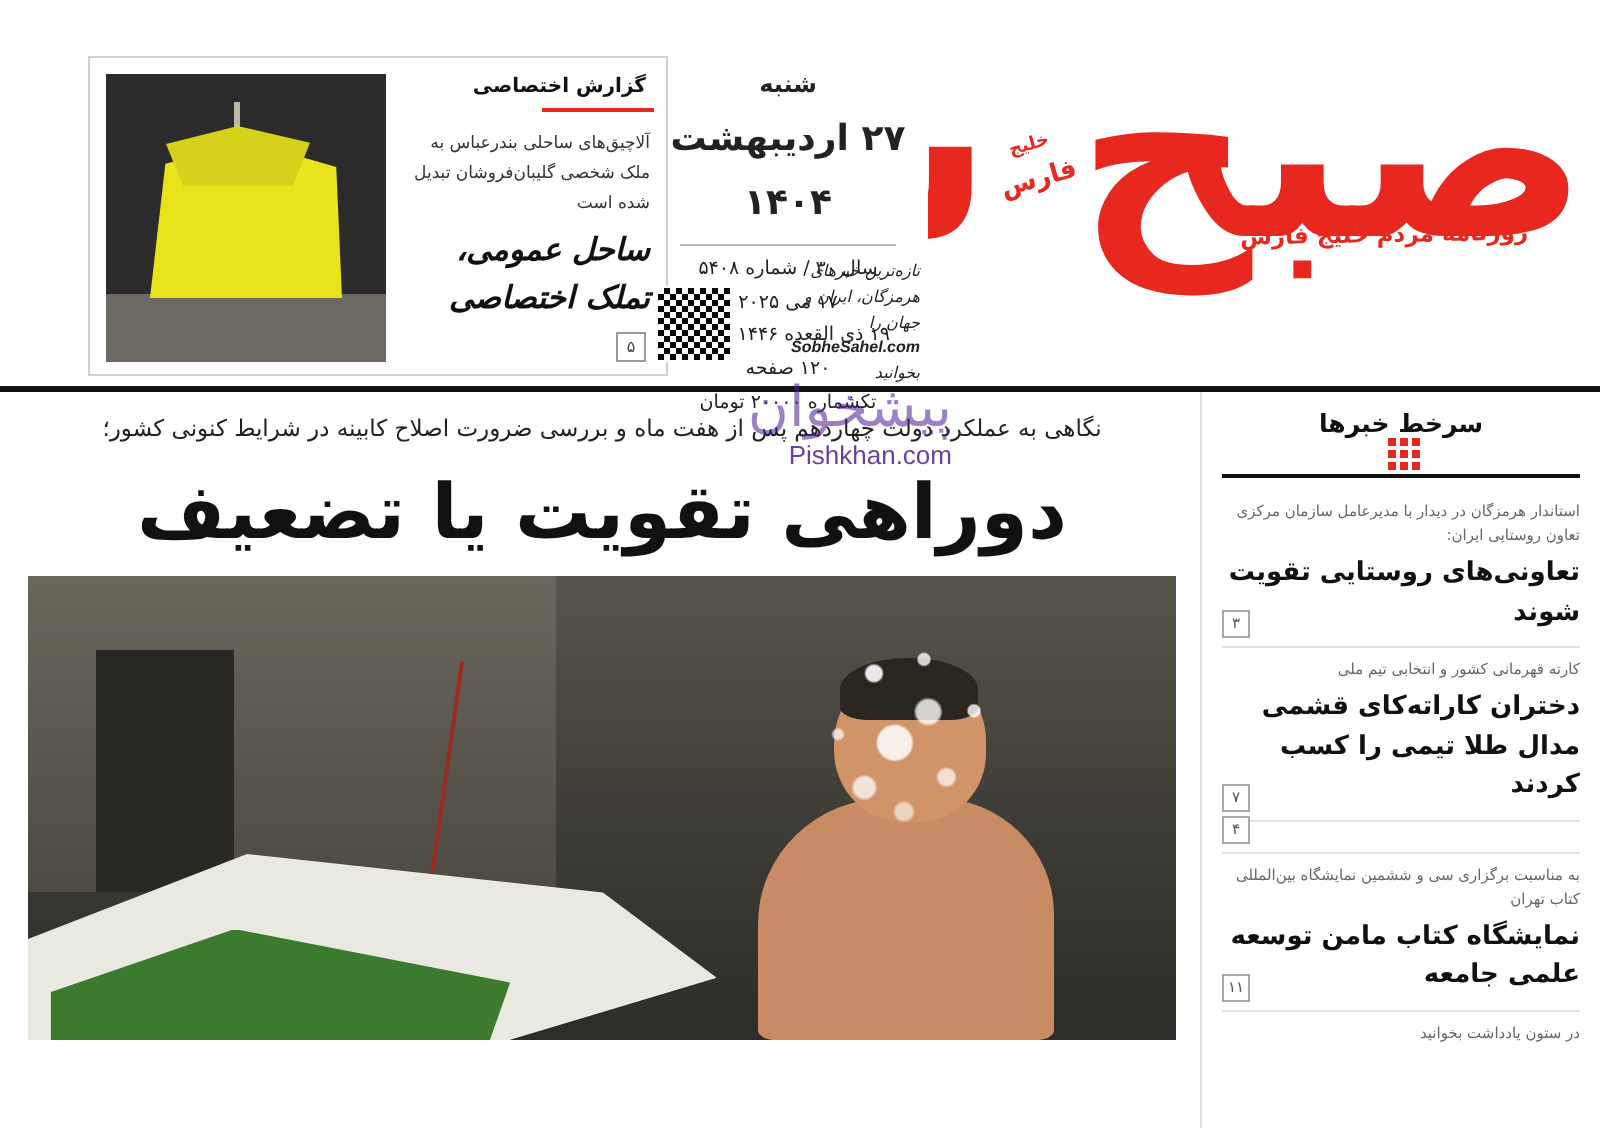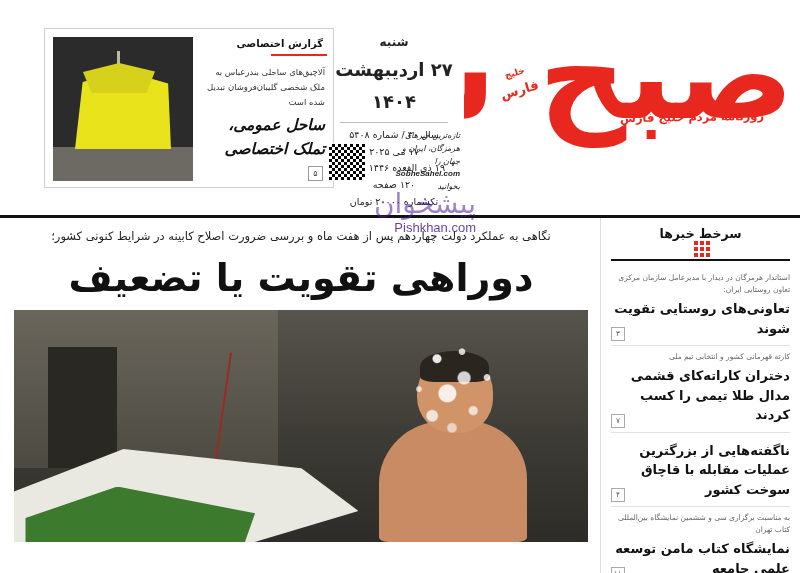--- a/index.html
+++ b/index.html
@@ -18,21 +18,21 @@
     position: relative;
     width: 800px;
     height: 573px;
     background: #fff;
     box-sizing: border-box;
   }
 
   
   .masthead {
     position: relative;
-    height: 218px;
+    height: 196px;
     border-bottom: 3px solid #111;
     box-sizing: border-box;
     padding: 10px 0 0 0;
   }
 
   
   .logo-area {
     position: absolute;
     top: 8px;
     right: 6px;
@@ -526,21 +526,20 @@
       </div>
 
       <div class="news-item">
         <div class="news-kicker">کارته قهرمانی کشور و انتخابی تیم ملی</div>
         <div class="news-title">دختران کاراته‌کای قشمی مدال طلا تیمی را کسب کردند</div>
         <div class="news-page">۷</div>
       </div>
 
       <div class="news-item">
         <div class="news-kicker"></div>
-        <div class="news-title">ناگفته‌هایی از بزرگترین عملیات مقابله با قاچاق سوخت کشور</div>
         <div class="news-page">۴</div>
       </div>
 
       <div class="news-item">
         <div class="news-kicker">به مناسبت برگزاری سی و ششمین نمایشگاه بین‌المللی کتاب تهران</div>
         <div class="news-title">نمایشگاه کتاب مامن توسعه علمی جامعه</div>
         <div class="news-page">۱۱</div>
       </div>
 
       <div class="news-item">

